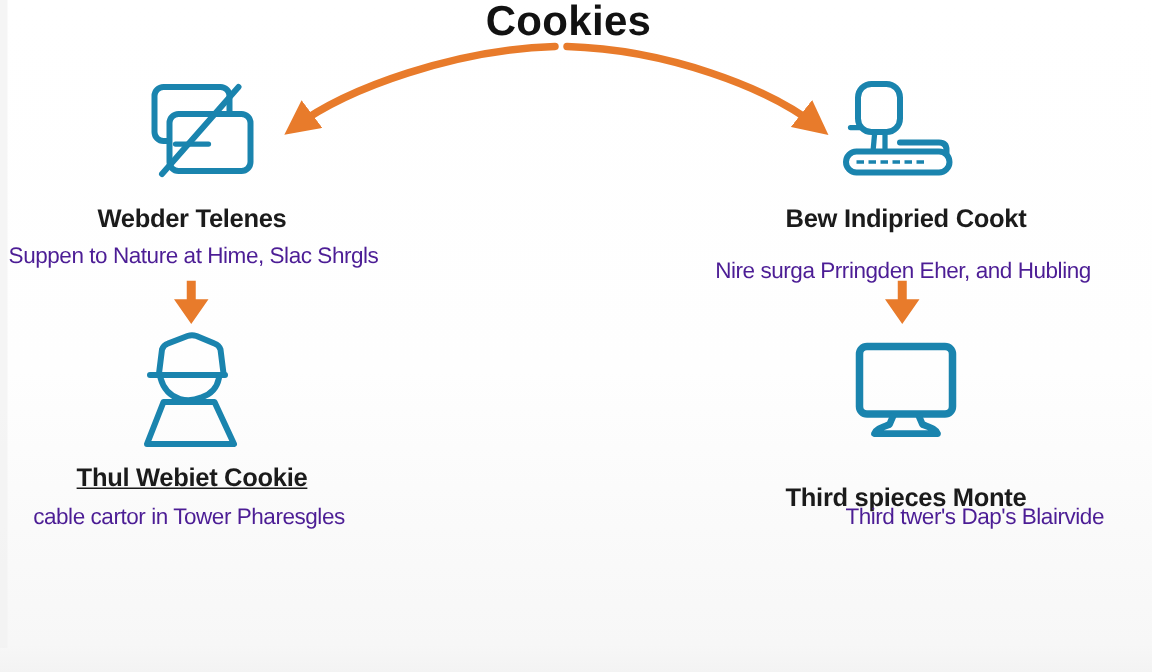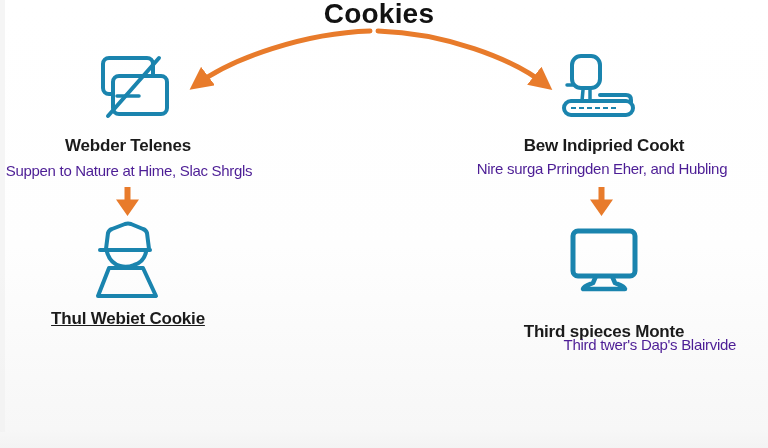--- a/index.html
+++ b/index.html
@@ -21,21 +21,21 @@
   }
   .subtitle{
     position:absolute;text-align:center;font-size:15px;color:#4c1d95;
     white-space:nowrap;letter-spacing:-0.3px;line-height:20px;
   }
   .icon{position:absolute;}
   svg{display:block;}
   #lt-heading{left:0;top:136px;width:256px;}
   #lt-sub{left:0;top:161px;width:258px;}
   #rt-heading{left:472px;top:136px;width:264px;}
-  #rt-sub{left:464px;top:159px;width:276px;text-align:center;}
+  #rt-sub{left:464px;top:171px;width:276px;text-align:center;}
   #lb-heading{left:0;top:309px;width:256px;text-decoration:underline;}
   #lb-sub{left:0;top:335px;width:252px;}
   #rb-heading{left:472px;top:309px;width:264px;margin-top:13px;}
   #rb-sub{left:472px;top:335px;width:264px;text-align:right;}
   #icon-cards{left:96px;top:55px;}
   #icon-desk{left:556px;top:50px;}
   #icon-person{left:90px;top:220px;}
   #icon-monitor{left:568px;top:228px;}
   #arrow-down-left{left:114px;top:187px;}
   #arrow-down-right{left:588px;top:187px;}
@@ -80,20 +80,21 @@
   <svg width="76" height="78" viewBox="0 0 76 78">
     <path d="M16 29 L18 13 Q19 10 22 9 L35 4 Q38 3 41 4 L53 9 Q56 10 57 13 L59 29" fill="none" stroke="#1A84AE" stroke-width="4" stroke-linejoin="round"></path>
     <line x1="10" y1="30" x2="60" y2="30" stroke="#1A84AE" stroke-width="4" stroke-linecap="round"></line>
     <path d="M17 32 Q20 43 30 46 Q37 48 44 45 Q54 42 56 32" fill="none" stroke="#1A84AE" stroke-width="4" stroke-linecap="round"></path>
     <path d="M8 76 L19 48 L53 48 L66 76 Z" fill="none" stroke="#1A84AE" stroke-width="4" stroke-linejoin="round"></path>
   </svg>
 </div>
 
 <div class="heading" id="lb-heading">Thul Webiet Cookie</div>
 <div class="subtitle" id="lb-sub">
+  <div>cable cartor in Tower Pharesgles</div>
 </div>
 
 <div class="icon" id="icon-desk">
   <svg width="85" height="72" viewBox="0 0 85 72">
     <rect x="16" y="6" width="28" height="32" rx="9" fill="none" stroke="#1A84AE" stroke-width="4"></rect>
     <line x1="11" y1="35" x2="17" y2="35" stroke="#1A84AE" stroke-width="3.5" stroke-linecap="round"></line>
     <line x1="27" y1="40" x2="26" y2="51" stroke="#1A84AE" stroke-width="3.5" stroke-linecap="round"></line>
     <line x1="34" y1="40" x2="34" y2="51" stroke="#1A84AE" stroke-width="3.5" stroke-linecap="round"></line>
     <path d="M44 45 H70 Q75 45 75 50 V54" fill="none" stroke="#1A84AE" stroke-width="4" stroke-linecap="round"></path>
     <rect x="8" y="51" width="69" height="14" rx="7" fill="#ffffff" stroke="#1A84AE" stroke-width="4"></rect>

